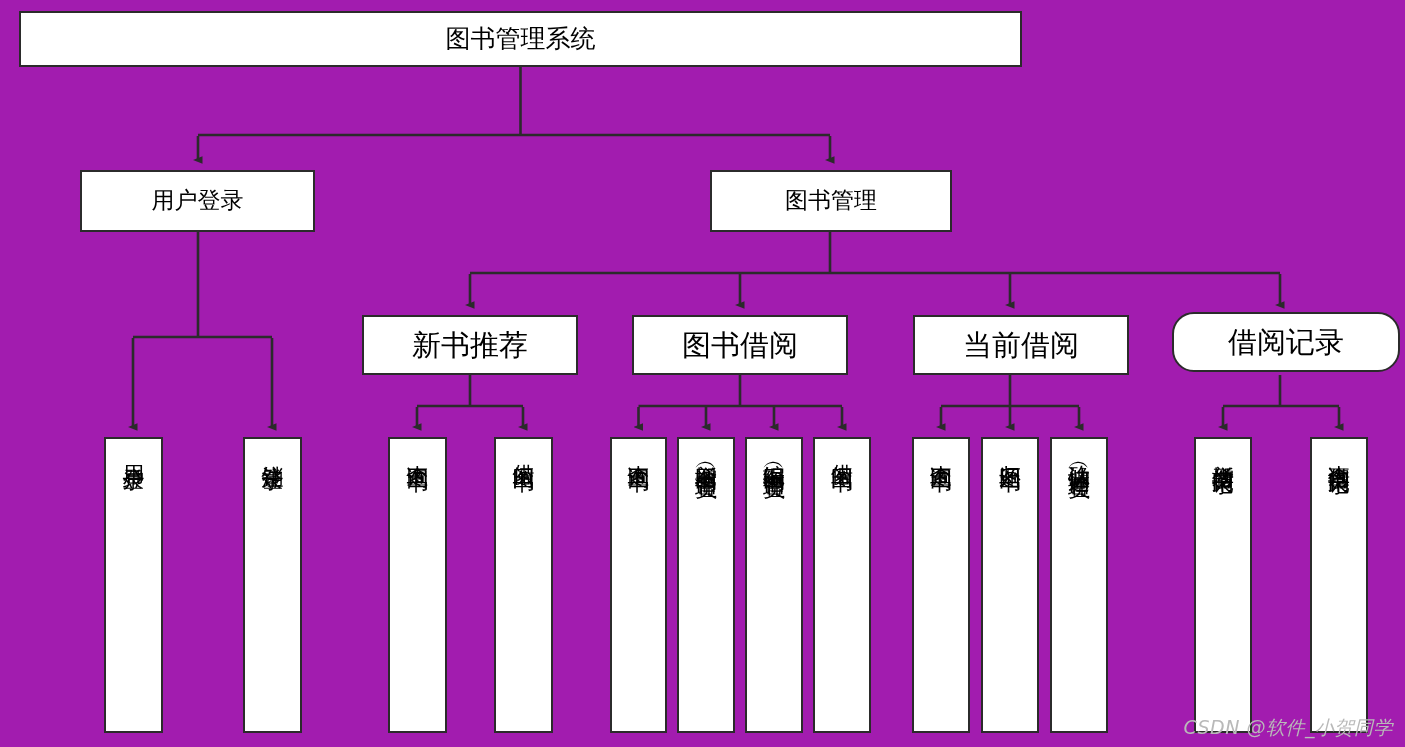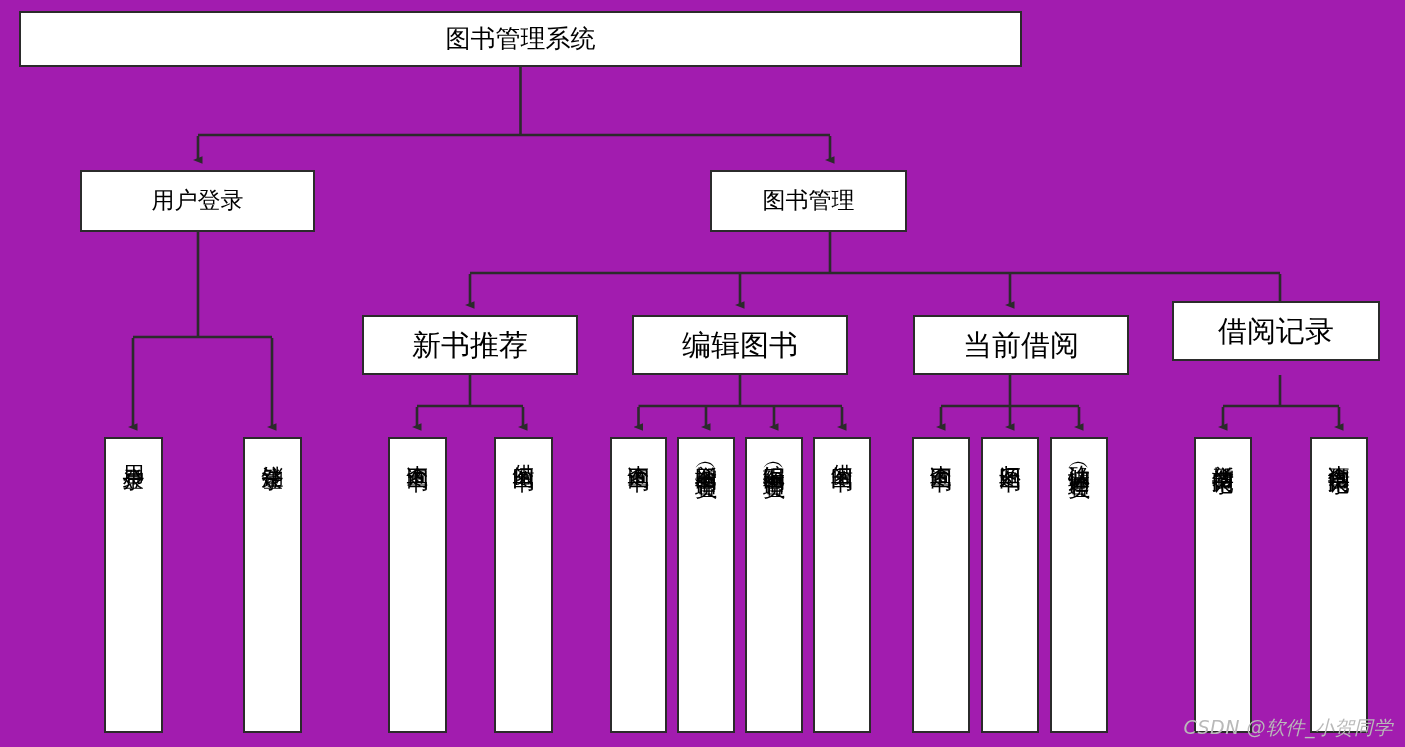--- a/index.html
+++ b/index.html
@@ -134,34 +134,34 @@
     </g>
   </svg>
 
   <div class="node lvl-root" style="left:19px; top:11px; width:1003px; height:56px;">
     <span class="label">图书管理系统</span>
   </div>
 
   <div class="node lvl-one" style="left:80px; top:170px; width:235px; height:62px;">
     <span class="label">用户登录</span>
   </div>
-  <div class="node lvl-one" style="left:710px; top:170px; width:197px; height:62px;">
+  <div class="node lvl-one" style="left:710px; top:170px; width:242px; height:62px;">
     <span class="label">图书管理</span>
   </div>
 
   <div class="node lvl-two" style="left:362px; top:315px; width:216px; height:60px;">
     <span class="label">新书推荐</span>
   </div>
   <div class="node lvl-two" style="left:632px; top:315px; width:216px; height:60px;">
-    <span class="label">编辑图书</span>
+    <span class="label">图书借阅</span>
   </div>
   <div class="node lvl-two" style="left:902px; top:315px; width:216px; height:60px;margin-left:11px;">
     <span class="label">当前借阅</span>
   </div>
-  <div class="node lvl-two" style="left:1172px; top:301px; width:208px; height:60px;">
+  <div class="node lvl-two" style="left:1172px; top:312px; width:228px; height:60px;border-radius:22px;">
     <span class="label">借阅记录</span>
   </div>
 
   <div class="node lvl-leaf" style="left:104px; top:437px; width:59px; height:296px;">
     <span class="label">用户登录</span>
   </div>
   <div class="node lvl-leaf" style="left:243px; top:437px; width:59px; height:296px;">
     <span class="label">注销登录</span>
   </div>
 

